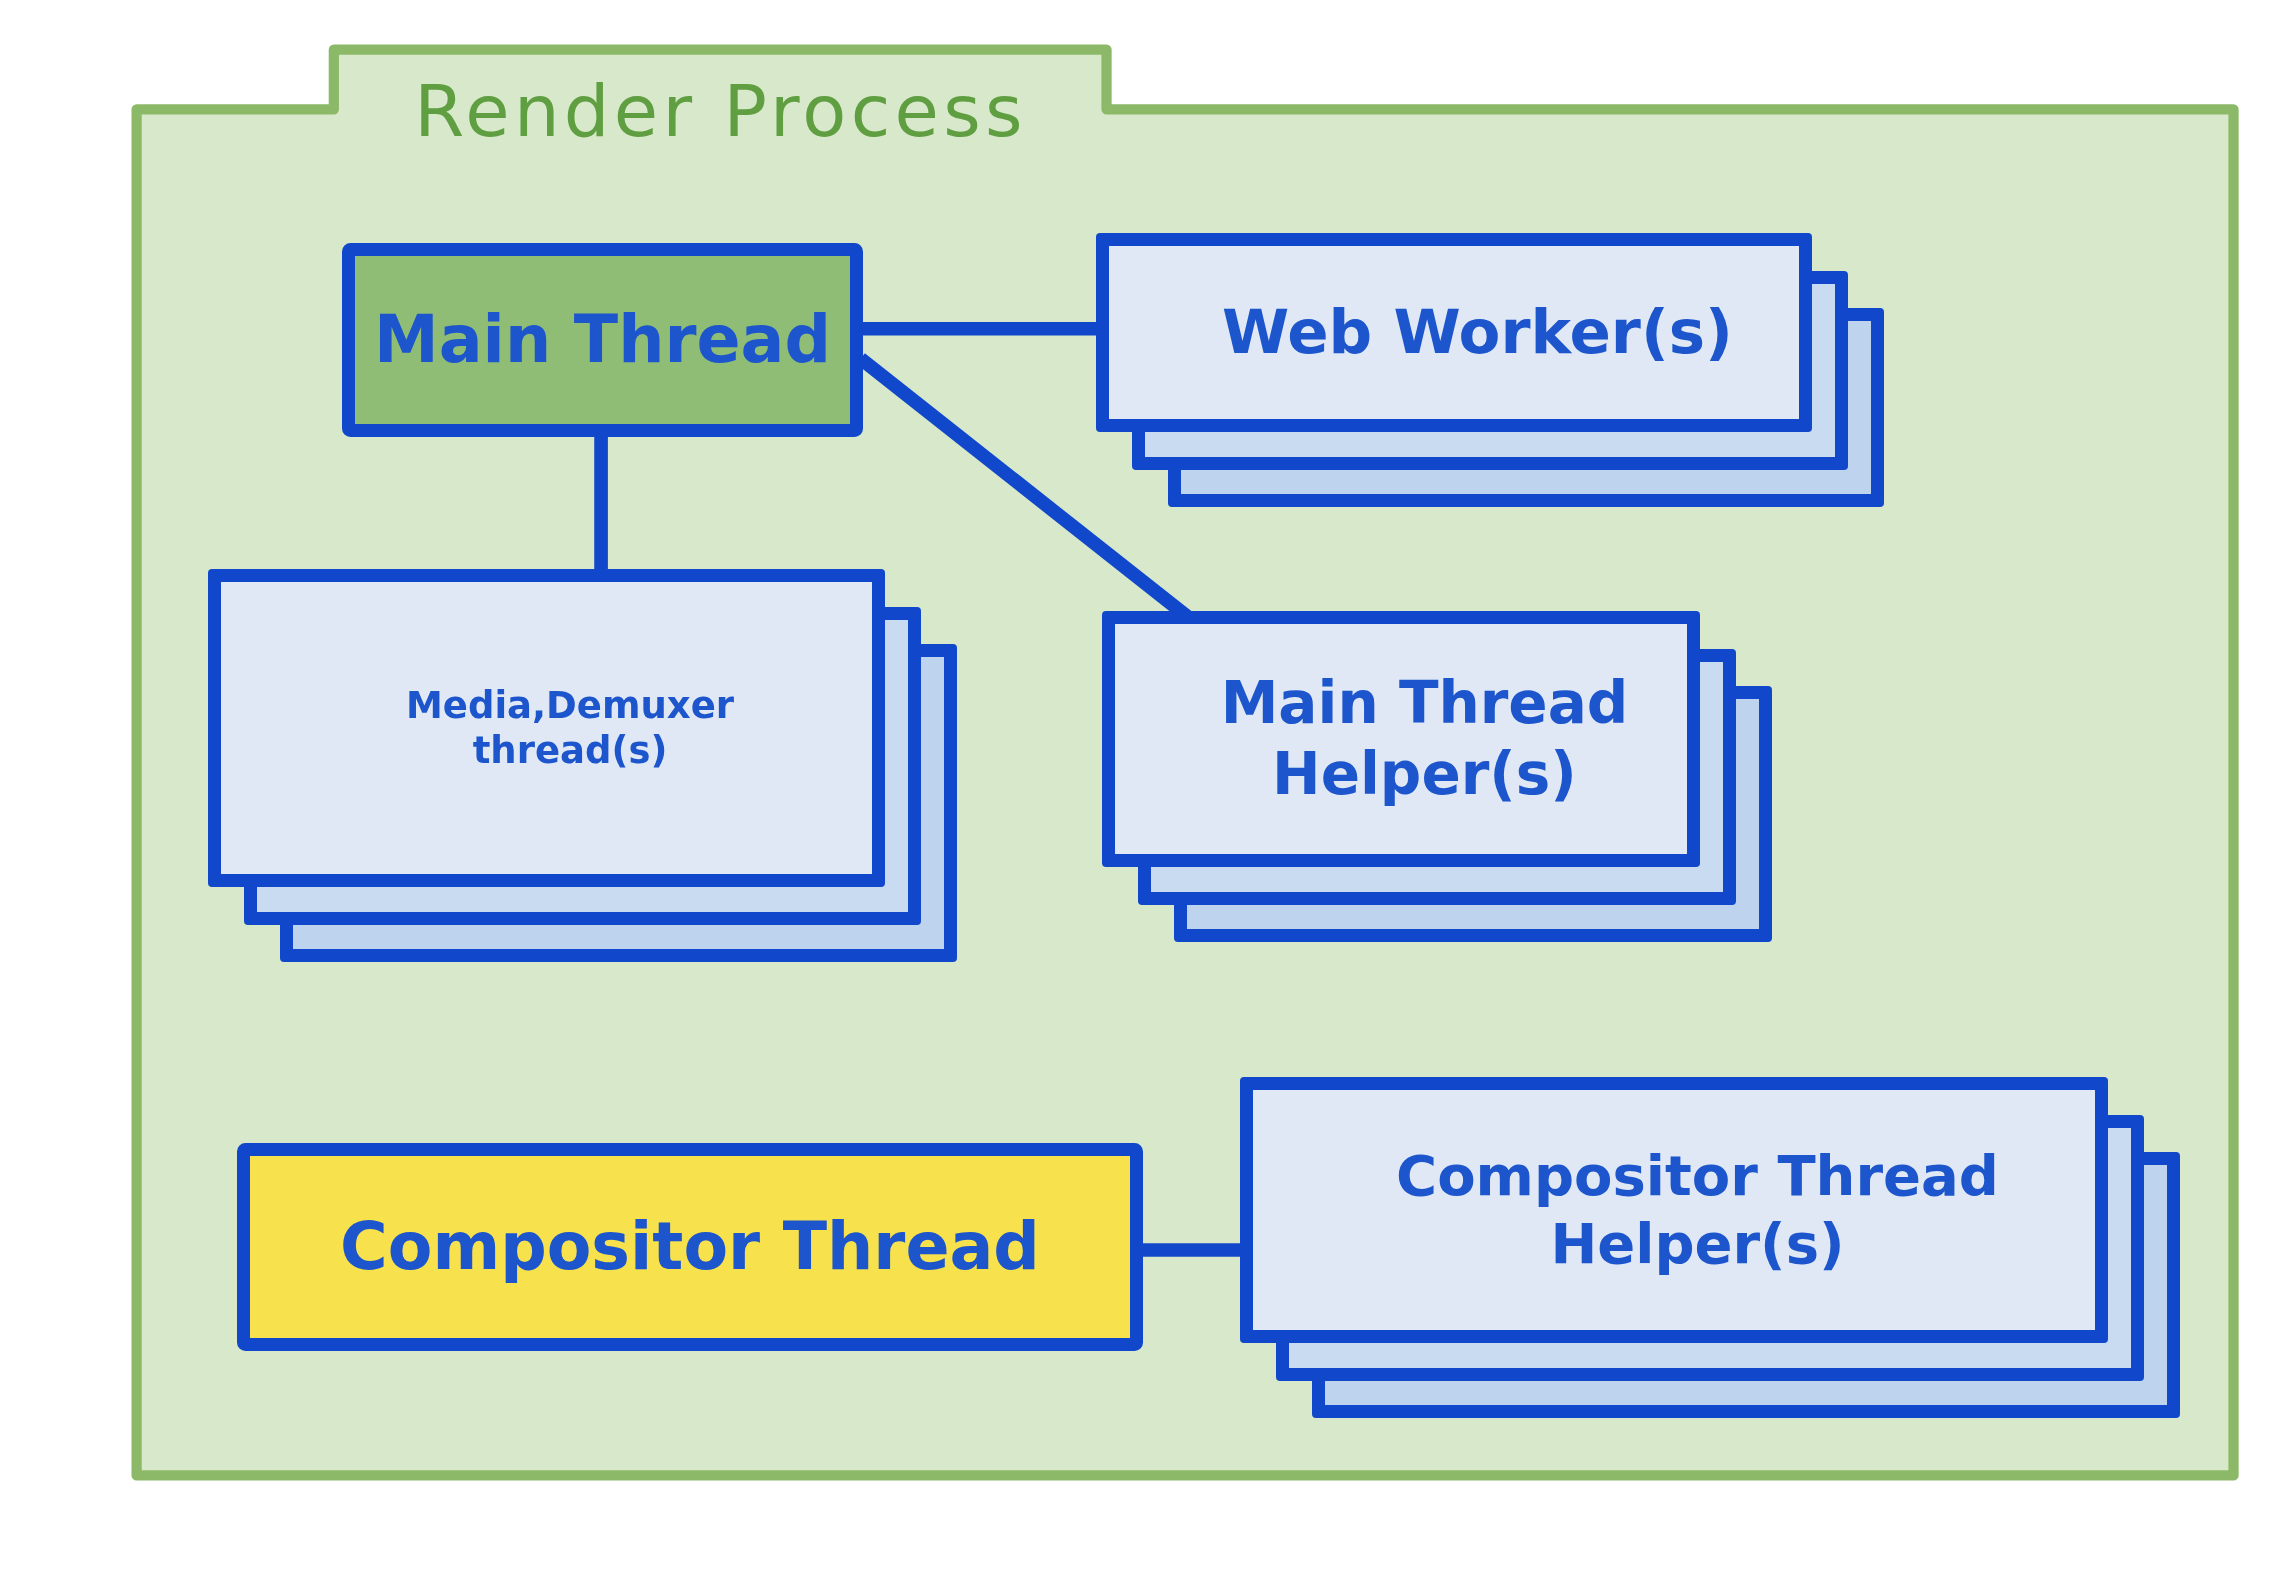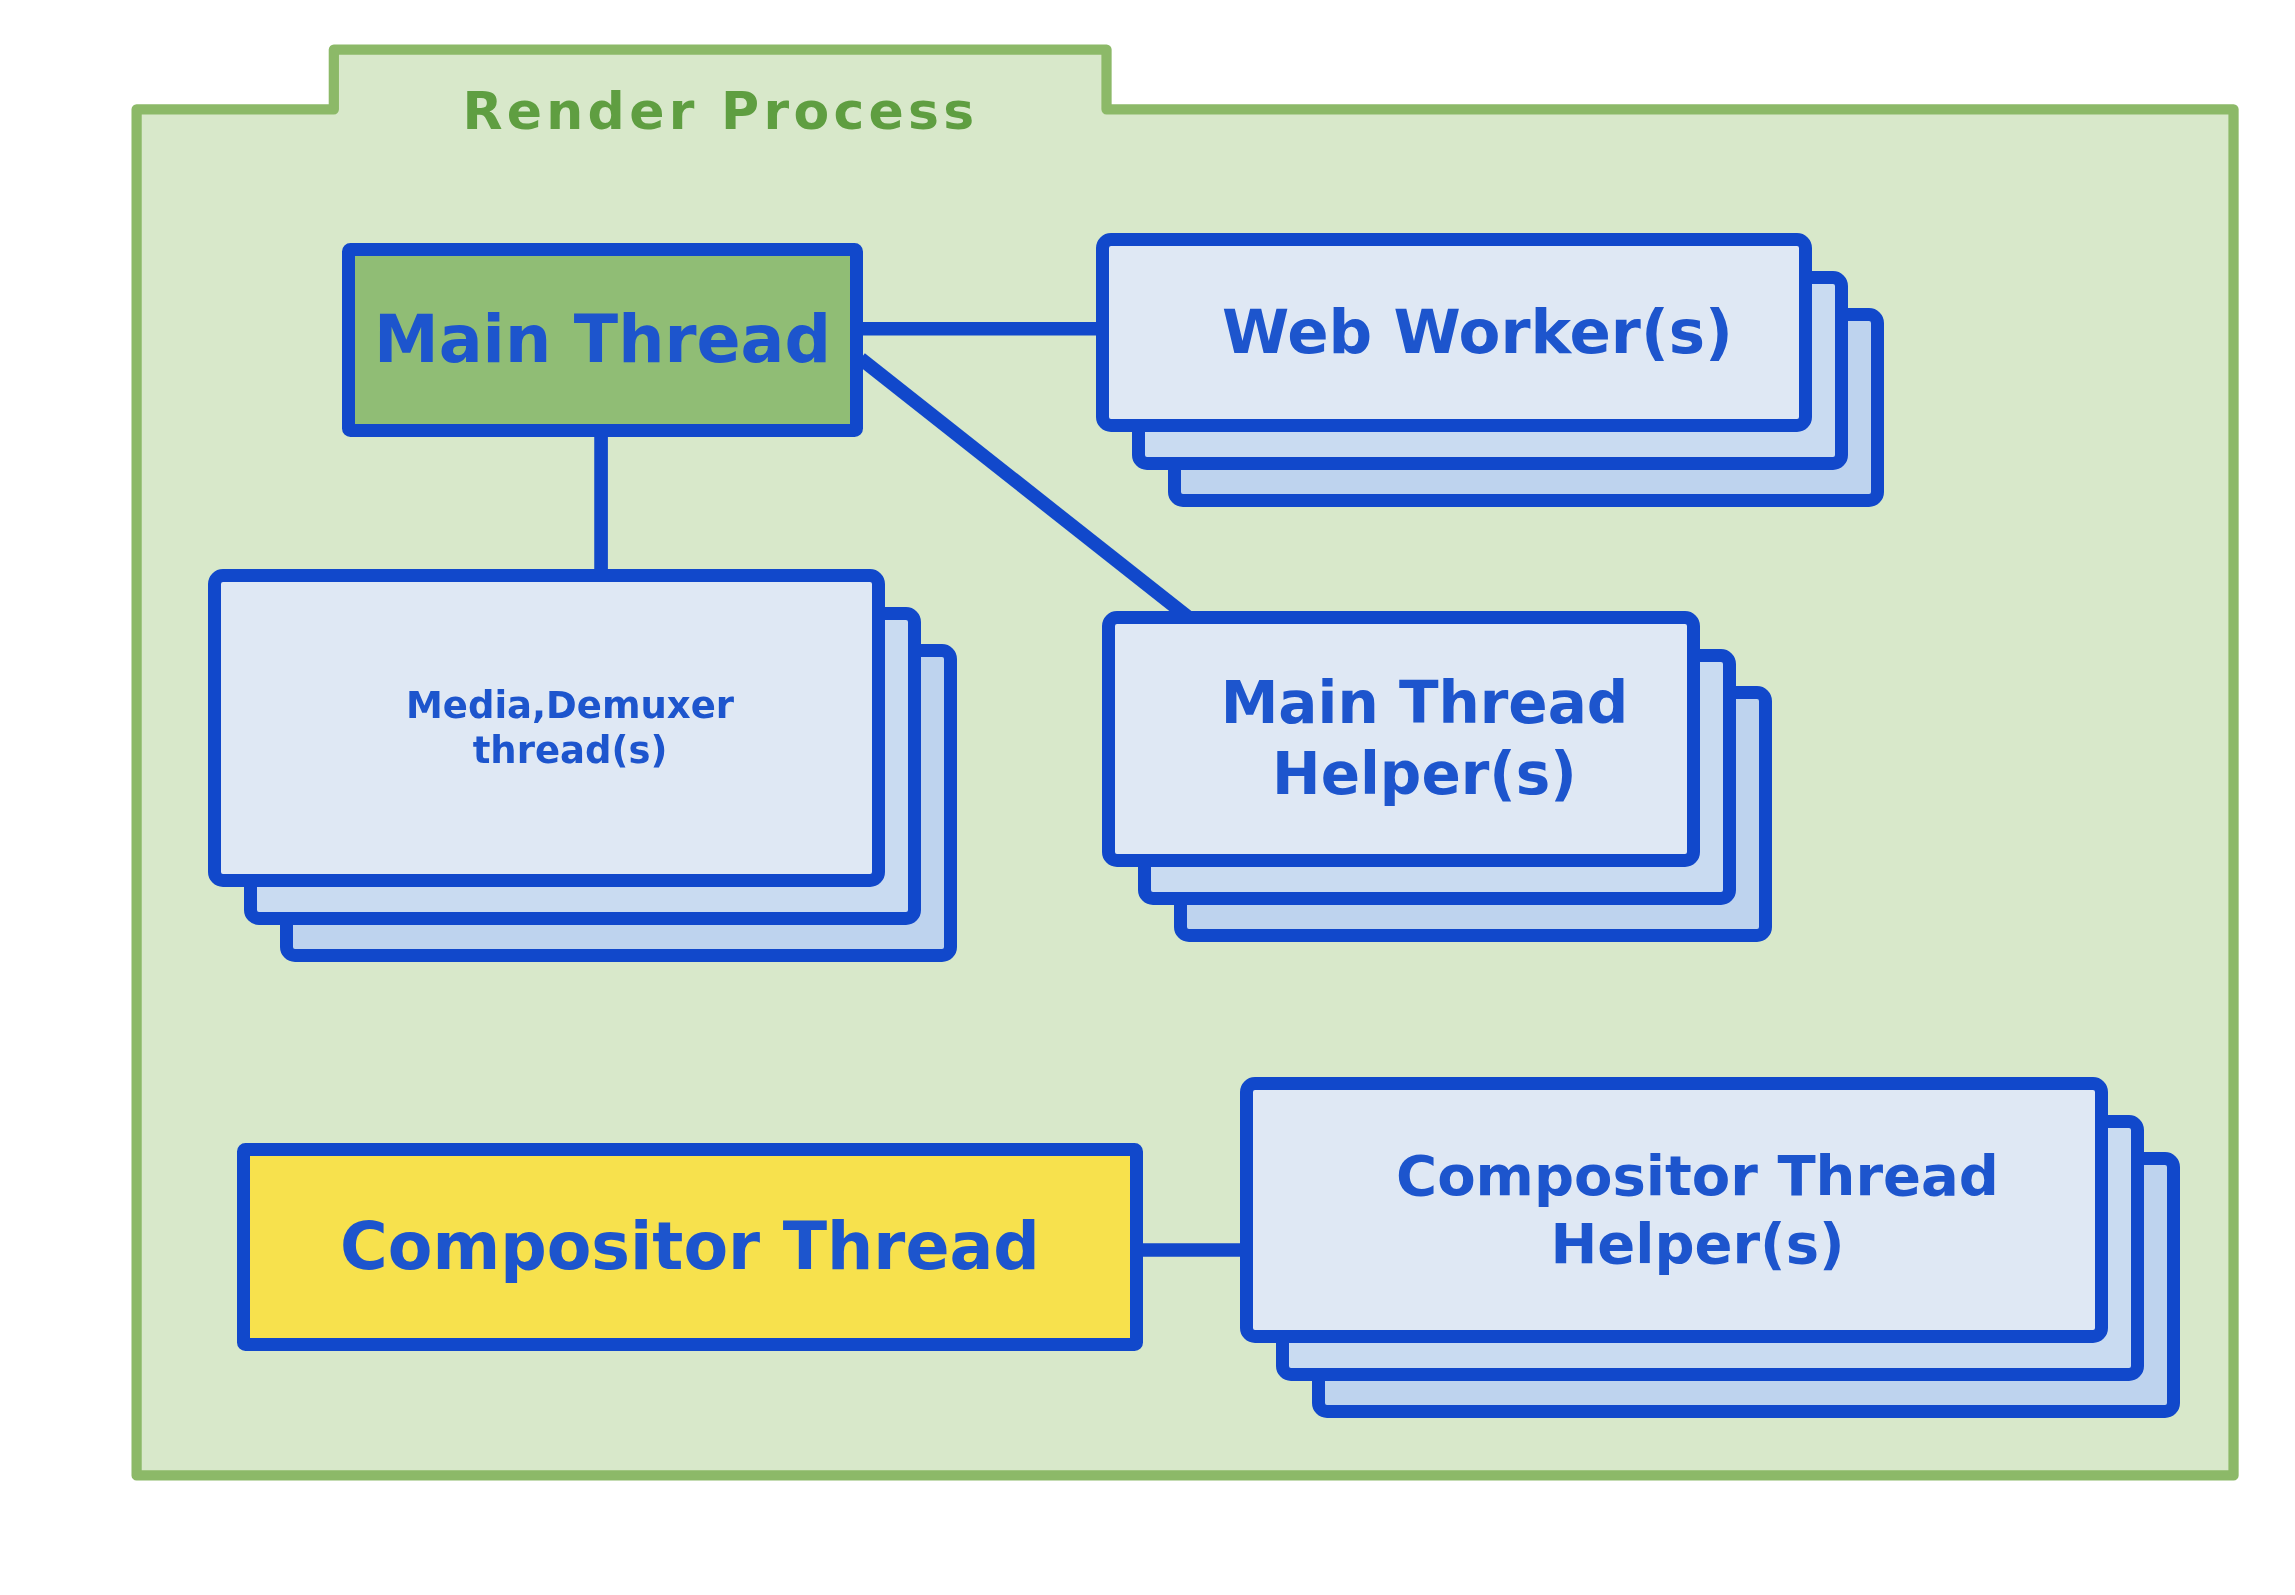--- a/index.html
+++ b/index.html
@@ -22,22 +22,22 @@
   }
   .title {
     position: absolute;
     left: 334px;
     top: 55px;
     width: 773px;
     height: 111px;
     display: flex;
     align-items: center;
     justify-content: center;
-    font-size: 52px;
-    font-weight: bold;
+    font-size: 72px;
+    font-weight: normal;
     letter-spacing: 4.3px;
     color: #5f9e41;
     white-space: nowrap;
   }
   .node {
     position: absolute;
     box-sizing: border-box;
     border: 13.7px solid #1148cb;
     border-radius: 8.5px;
     display: flex;
@@ -53,21 +53,21 @@
     line-height: 1.22;
     white-space: nowrap;
   }
   .stack {
     position: absolute;
   }
   .stack .card {
     position: absolute;
     box-sizing: border-box;
     border: 13.7px solid #1148cb;
-    border-radius: 15px;
+    border-radius: 4px;
     padding-left: 47px;
   }
   .stack .card.back2 { background: #bed3ee; }
   .stack .card.back1 { background: #c9dbf1; }
   .stack .card.front {
     background: #dfe8f4;
     display: flex;
     flex-direction: column;
     align-items: center;
     justify-content: center;

